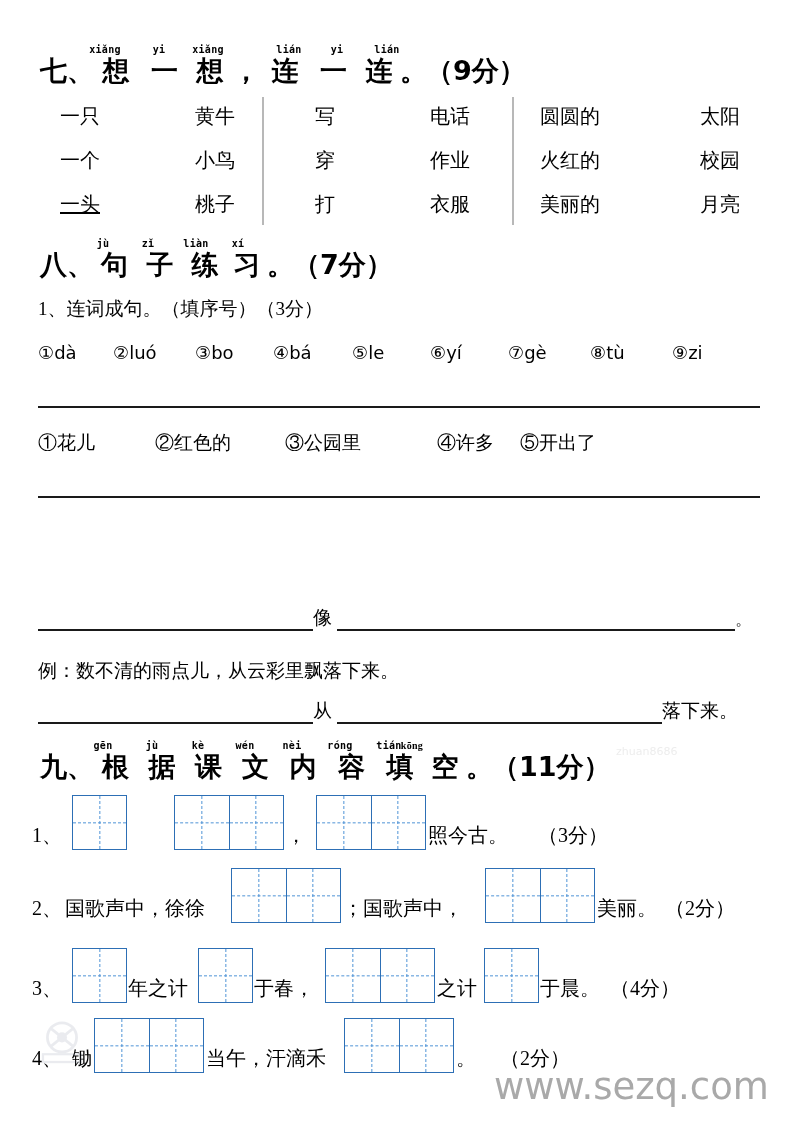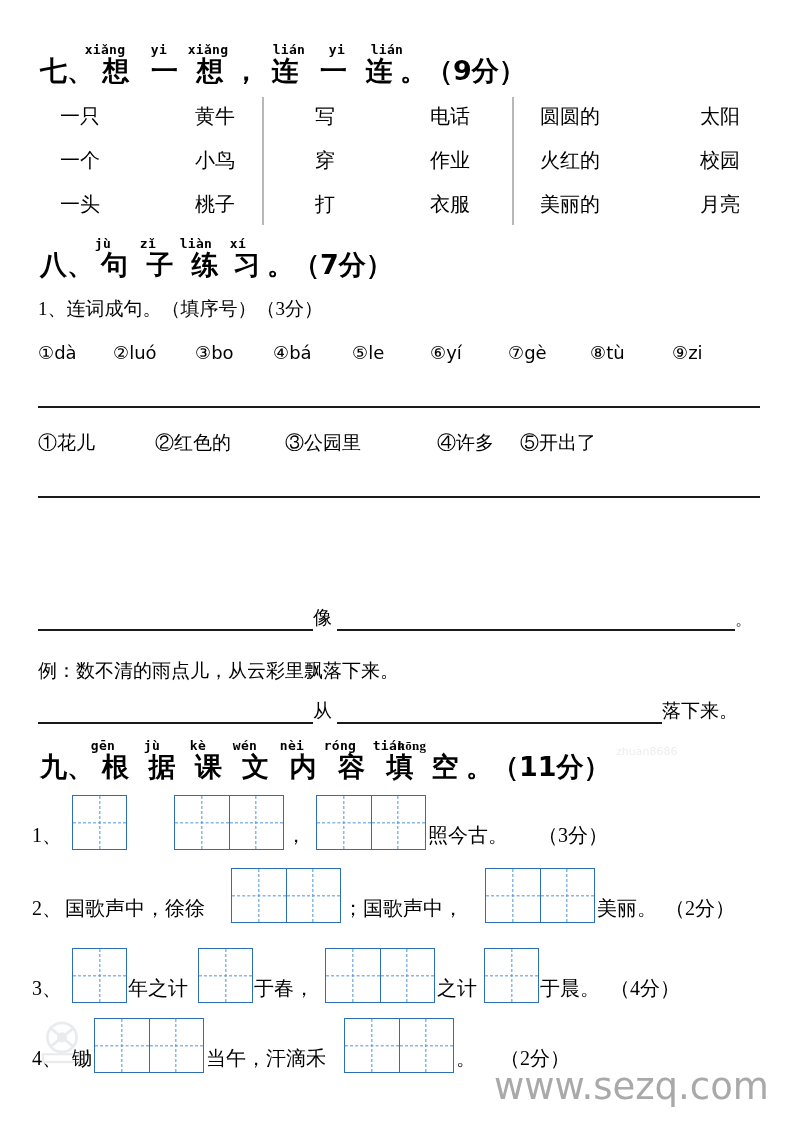--- a/index.html
+++ b/index.html
@@ -38,21 +38,21 @@
   }
   .sec-title .cjk {
     font-family: "Liberation Serif", "DejaVu Serif", serif;
     font-weight: bold;
   }
   
   .pinyin-row {
     position: absolute;
     height: 16px;
     font-family: "DejaVu Sans Mono", "Liberation Mono", monospace;
-    font-size: 13px;
+    font-size: 10px;
     line-height: 16px;
     font-weight: 600;
     white-space: nowrap;
     letter-spacing: 0.3px;
   }
   .pinyin-row span {
     position: absolute;
     top: 0;
     text-align: center;
     transform: translateX(-50%);
@@ -216,21 +216,21 @@
     </div>
   </div>
 
   <div class="match-area" style="left:0; top:0; width:800px; height:230px;">
 
     <div class="vdivider" style="left:512px; top:97px; height:128px;"></div>
     <div class="vdivider" style="left:262px; top:97px; height:128px;"></div>
 
     <div class="match-cell" style="left:60px; top:104px;">一只</div>
     <div class="match-cell" style="left:60px; top:148px;">一个</div>
-    <div class="match-cell" style="left:60px; top:192px;">一头</div>
+    <div class="match-cell" style="left:60px; top:192px;text-decoration:underline;">一头</div>
     <div class="match-cell" style="left:195px; top:104px;">黄牛</div>
     <div class="match-cell" style="left:195px; top:148px;">小鸟</div>
     <div class="match-cell" style="left:195px; top:192px;">桃子</div>
 
     <div class="match-cell" style="left:315px; top:104px;">写</div>
     <div class="match-cell" style="left:315px; top:148px;">穿</div>
     <div class="match-cell" style="left:315px; top:192px;">打</div>
     <div class="match-cell" style="left:430px; top:104px;">电话</div>
     <div class="match-cell" style="left:430px; top:148px;">作业</div>
     <div class="match-cell" style="left:430px; top:192px;">衣服</div>

